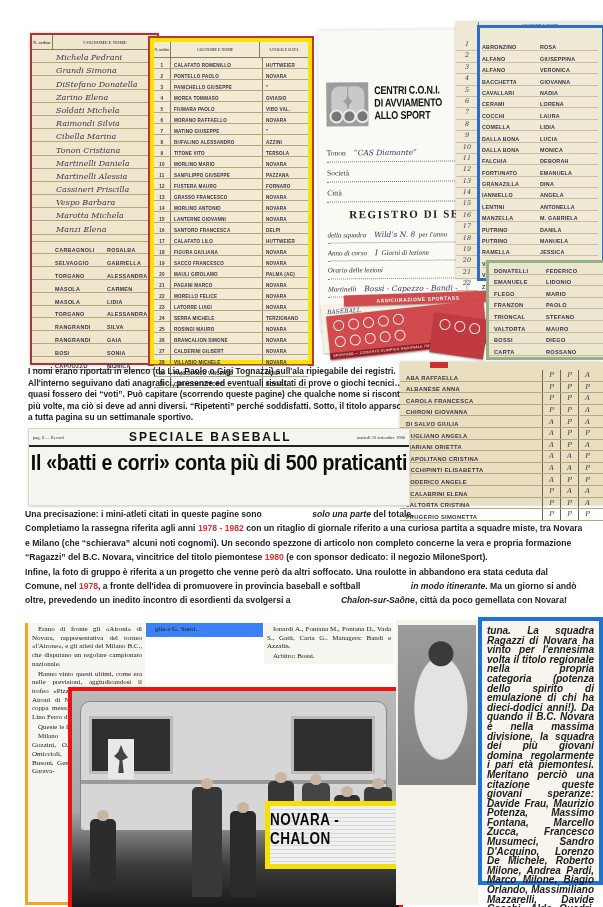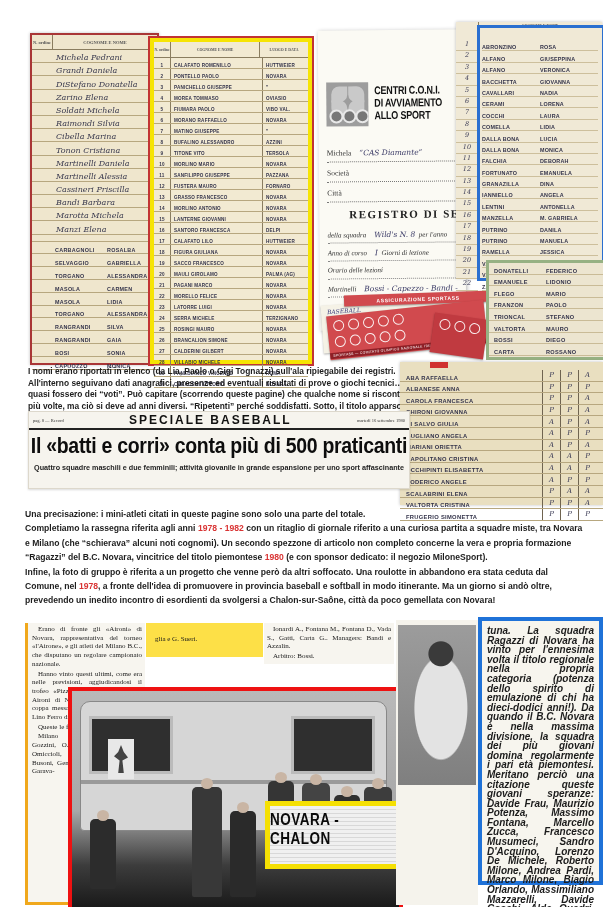--- a/index.html
+++ b/index.html
@@ -89,38 +89,38 @@
   .at-name{width:136px;display:flex;align-items:flex-end;padding-left:6px;font-size:5.8px;
            font-weight:bold;letter-spacing:.3px;color:#33334a;}
   .at-mark{width:17px;border-left:1px solid #6f6450;display:flex;align-items:center;justify-content:center;
            font-family:"DejaVu Serif",serif;font-style:italic;font-size:7px;color:#3a3a55;}
 
   
   .boldpar{font-weight:bold;color:#1d1d1d;font-size:8.4px;line-height:11.6px;}
   #intro{left:28px;top:366px;width:378px;}
   #precision{left:25px;top:507px;width:560px;line-height:14.4px;font-size:8.6px;}
   #precision p{margin:0;}
-  .seg-r{color:#d93434;text-align:right;} .seg-i{}
-
-  
-  #clip{left:28px;top:411px;width:380px;height:76px;background:#f6f4ee;border:1px solid #ddd8cc;
+  .seg-r{color:#d93434;text-align:right;} .seg-i{font-style:italic;margin-left:48px;}
+
+  
+  #clip{left:28px;top:428px;width:380px;height:76px;background:#f6f4ee;border:1px solid #ddd8cc;
         box-shadow:0 1px 2px rgba(0,0,0,.15);}
   #clip-top{display:flex;align-items:center;border-bottom:2px solid #222;height:16px;padding:0 4px;}
   #clip-ref,#clip-date{font-family:"Liberation Serif",serif;font-size:4.5px;color:#333;white-space:nowrap;}
   #clip-kicker{flex:1;text-align:center;font-weight:bold;font-size:12px;letter-spacing:2px;color:#111;}
   #clip-headline{text-align:center;font-weight:bold;font-size:19.5px;color:#0d0d0d;margin-top:3px;
                  letter-spacing:-.3px;white-space:nowrap;transform:scaleY(1.12);transform-origin:top center;}
   #clip-sub{text-align:center;font-weight:bold;font-size:7.2px;color:#222;margin-top:7px;}
 
   
   .news{font-family:"Liberation Serif",serif;font-size:7px;line-height:8.7px;color:#1a1a1a;text-align:justify;}
   .news p{margin:0 0 1px 0;text-indent:6px;}
   #art-col1{left:25px;top:623px;width:120px;height:282px;background:#f7f5ef;
             border-left:3px solid #f0a81c;border-bottom:3px solid #f0a81c;padding:2px 3px 2px 4px;box-sizing:border-box;}
-  #art-col2{left:146px;top:623px;width:117px;background:#fde047;padding:12px 3px;box-sizing:border-box;}
+  #art-col2{left:146px;top:623px;width:117px;background:#3b82f6;padding:2px 3px;box-sizing:border-box;}
   #art-col3{left:264px;top:623px;width:130px;background:#f7f5ef;padding:2px 3px;box-sizing:border-box;}
 
   
   #photo{left:68px;top:687px;width:327px;height:218px;border:4px solid #ee1111;background:
          linear-gradient(180deg,#b9b9b9 0%,#a8a8a8 55%,#3c3c3c 80%,#181818 100%);overflow:hidden;}
   #caravan{position:absolute;left:8px;top:10px;width:305px;height:128px;background:#d6d6d6;
            border-radius:10px 10px 4px 4px;border:1px solid #888;}
   #caravan .win{position:absolute;top:14px;width:78px;height:52px;background:#2f2f2f;border:3px solid #bbb;}
   #caravan .poster{position:absolute;left:16px;top:20px;width:26px;height:40px;background:#e8e8e8;}
   #caravan .poster::after{content:"";position:absolute;left:6px;top:6px;width:14px;height:28px;background:#444;
@@ -155,31 +155,31 @@
 
 <div id="page">
 
   <div class="abs paper" id="reg-left">
     <div class="reg-head">
       <div class="ncol">N. ordine</div>
       <div class="namecol">COGNOME E NOME</div>
     </div>
     <div id="rl-cursive">
         <div class="cursive-row rule">Michela Pedrani</div>
-        <div class="cursive-row rule">Grandi Daniela</div>
+        <div class="cursive-row rule">Grandi Simona</div>
         <div class="cursive-row rule">DiStefano Donatella</div>
         <div class="cursive-row rule">Zarino Elena</div>
         <div class="cursive-row rule">Soldati Michela</div>
         <div class="cursive-row rule">Raimondi Silvia</div>
         <div class="cursive-row rule">Cibella Marina</div>
         <div class="cursive-row rule">Tonon Cristiana</div>
         <div class="cursive-row rule">Martinelli Daniela</div>
         <div class="cursive-row rule">Martinelli Alessia</div>
         <div class="cursive-row rule">Cassineri Priscilla</div>
-        <div class="cursive-row rule">Bandi Barbara</div>
+        <div class="cursive-row rule">Vespo Barbara</div>
         <div class="cursive-row rule">Marotta Michela</div>
         <div class="cursive-row rule">Manzi Elena</div>
       </div>
     <div style="height:6px" class="rule"></div>
     <div id="rl-block">
         <div class="block-row rule">
           <span class="bn1">CARBAGNOLI</span>
           <span class="bn2">ROSALBA</span>
         </div>
         <div class="block-row rule">
@@ -392,21 +392,21 @@
       <div class="ring" style="left:3px;"></div>
         <div class="ring" style="left:16px;"></div>
         <div class="ring" style="left:29px;"></div>
     </div>
     <div id="coni-title">
       <div>CENTRI C.O.N.I.</div>
       <div>DI AVVIAMENTO</div>
       <div>ALLO SPORT</div>
     </div>
     <div class="coni-field" style="top:118px;">
-      <span>Michela</span><span class="coni-hand">“CAS Diamante”</span>
+      <span>Tonon</span><span class="coni-hand">“CAS Diamante”</span>
     </div>
     <div class="coni-field" style="top:138px;">Società</div>
     <div class="coni-field" style="top:158px;">Città</div>
     <div id="registro-title">REGISTRO DI SEGRE</div>
     <div class="coni-line" style="top:200px;">
       <span>della squadra</span><span class="coni-hand">Wild's N. 8</span>&nbsp;&nbsp;<span>per l'anno</span>
     </div>
     <div class="coni-line" style="top:218px;">
       <span>Anno di corso</span><span class="coni-hand">I</span>&nbsp;&nbsp;<span>Giorni di lezione</span>
     </div>
@@ -687,21 +687,20 @@
       </div>
   </div>
 
   <div class="abs" id="clip">
     <div id="clip-top">
       <span id="clip-ref">pag. 8 — Record</span>
       <span id="clip-kicker">SPECIALE BASEBALL</span>
       <span id="clip-date">martedì 16 settembre 1980</span>
     </div>
     <div id="clip-headline">Il «batti e corri» conta più di 500 praticanti</div>
-    <div id="clip-sub">Quattro squadre maschili e due femminili; attività giovanile in grande espansione per uno sport affascinante</div>
   </div>
 
   <div class="abs boldpar" id="precision">
       <p><span>Una precisazione: i mini-atleti citati in queste pagine sono </span><span class="seg-i">solo una parte</span><span> del totale.</span></p>
       <p><span>Completiamo la rassegna riferita agli anni </span><span class="seg-r">1978 - 1982</span><span> con un ritaglio di giornale riferito a una curiosa partita a squadre miste, tra Novara e Milano (che “schierava” alcuni noti cognomi). Un secondo spezzone di articolo non completo concerne la vera e propria formazione “Ragazzi” del B.C. Novara, vincitrice del titolo piemontese </span><span class="seg-r">1980</span><span> (e con sponsor dedicato: il negozio MiloneSport).</span></p>
       <p><span>Infine, la foto di gruppo è riferita a un progetto che venne però da altri soffocato. Una roulotte in abbandono era stata ceduta dal Comune, nel </span><span class="seg-r">1978</span><span>, a fronte dell'idea di promuovere in provincia baseball e softball </span><span class="seg-i">in modo itinerante</span><span>. Ma un giorno si andò oltre, prevedendo un inedito incontro di esordienti da svolgersi a </span><span class="seg-i">Chalon-sur-Saône</span><span>, città da poco gemellata con Novara!</span></p>
     </div>
 
   <div class="abs news" id="art-col1">
       <p>Erano di fronte gli «Aironi» di Novara, rappresentativa del torneo «l'Airone», e gli atleti del Milano B.C., che disputano un regolare campionato nazionale.</p>

